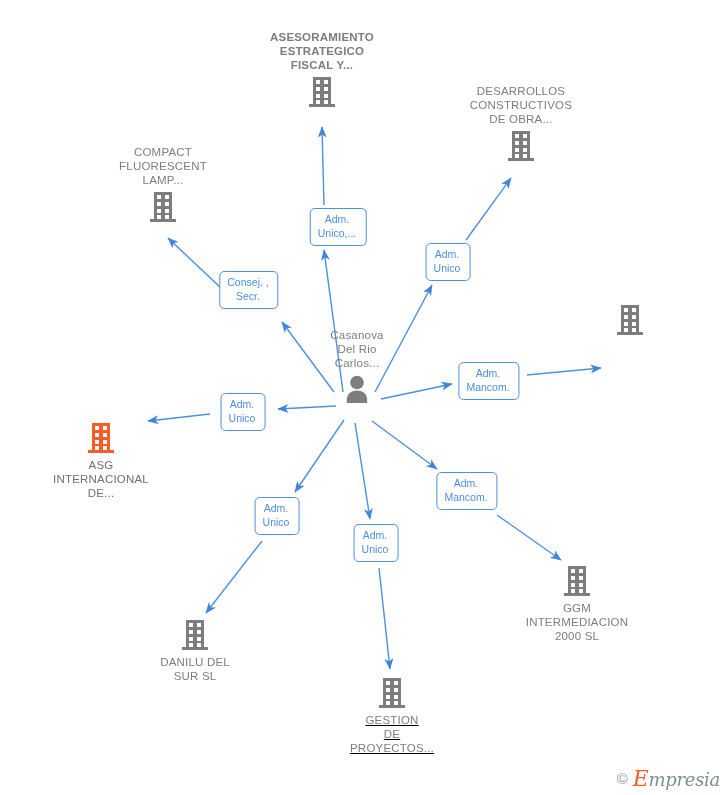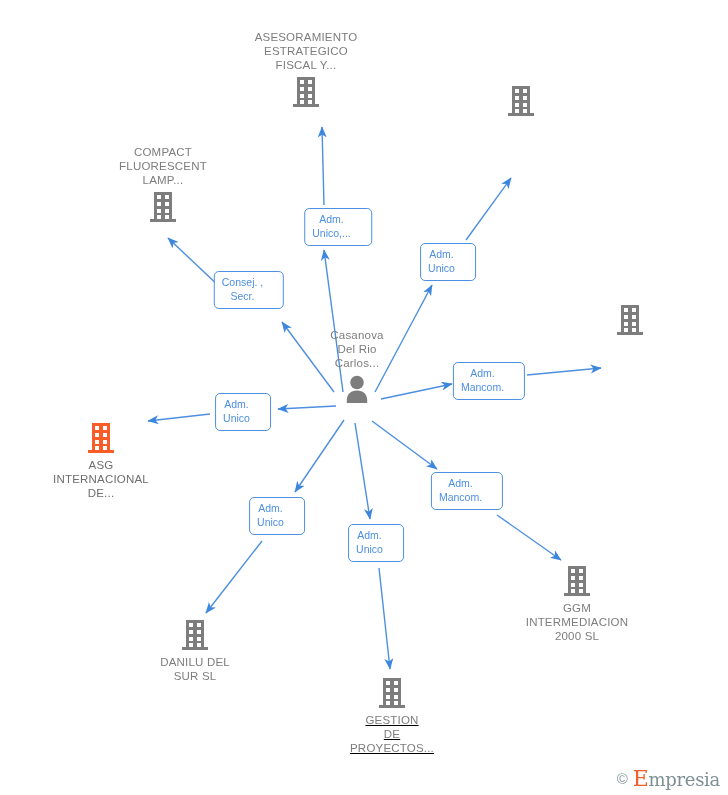--- a/index.html
+++ b/index.html
@@ -51,40 +51,41 @@
   .edge-label {
     position: absolute;
     z-index: 4;
     border: 1.3px solid #4d8fe0;
     border-radius: 5px;
     background: #ffffff;
     color: #4d8fe0;
     font-size: 10.5px;
     line-height: 13.5px;
     text-align: center;
-    padding: 4px 20px 5px 7px;
+    padding: 4px 9px 5px 7px;
     white-space: pre-line;
     box-sizing: border-box;
     transform: translate(-50%, -50%);
   }
   #watermark {
     position: absolute;
     right: 8px;
     bottom: 4px;
     z-index: 6;
     display: flex;
     align-items: center;
     gap: 5px;
   }
   .wm-c {
     font-size: 15px;
     color: #8a9aa0;
   }
   .wm-text {
     font-family: "DejaVu Serif", serif;
+    font-style: italic;
     font-size: 18px;
     color: #7d8f96;
     letter-spacing: -0.3px;
   }
   .wm-text .wm-e {
     color: #f0622b;
     font-size: 22px;
   }
 </style>
 </head>
@@ -129,39 +130,42 @@
   <div class="node label-above" style="left:357px; top:328px;">
     <div class="node-label">Casanova
 Del Rio
 Carlos...</div>
     <svg class="node-icon" width="34" height="34" viewBox="0 0 34 34">
       <circle cx="17" cy="9.5" r="6.8" fill="#7d7d7d"></circle>
       <path d="M17 17.5c-6.3 0-10.2 4.2-10.2 9.3v3.2h20.4v-3.2c0-5.1-3.9-9.3-10.2-9.3z" fill="#7d7d7d"></path>
     </svg>
   </div>
 
-  <div class="node label-above" style="left:306px; top:30px;">
+  <div class="node label-above" style="left:322px; top:30px;font-weight:bold;">
     <div class="node-label">ASESORAMIENTO
 ESTRATEGICO
 FISCAL Y...</div>
     <svg class="node-icon" width="32" height="34" viewBox="0 0 32 34">
       <rect x="7" y="2" width="18" height="27" fill="#7d7d7d"></rect>
       <rect x="3" y="29" width="26" height="3" fill="#7d7d7d"></rect>
       <rect x="10" y="5" width="4" height="4" fill="#ffffff"></rect>
       <rect x="18" y="5" width="4" height="4" fill="#ffffff"></rect>
       <rect x="10" y="12" width="4" height="4" fill="#ffffff"></rect>
       <rect x="18" y="12" width="4" height="4" fill="#ffffff"></rect>
       <rect x="10" y="19" width="4" height="4" fill="#ffffff"></rect>
       <rect x="18" y="19" width="4" height="4" fill="#ffffff"></rect>
       <rect x="10" y="25" width="4" height="4" fill="#ffffff"></rect>
       <rect x="18" y="25" width="4" height="4" fill="#ffffff"></rect>
     </svg>
   </div>
 
   <div class="node label-above" style="left:521px; top:84px;">
+    <div class="node-label">DESARROLLOS
+CONSTRUCTIVOS
+DE OBRA...</div>
     <svg class="node-icon" width="32" height="34" viewBox="0 0 32 34">
       <rect x="7" y="2" width="18" height="27" fill="#7d7d7d"></rect>
       <rect x="3" y="29" width="26" height="3" fill="#7d7d7d"></rect>
       <rect x="10" y="5" width="4" height="4" fill="#ffffff"></rect>
       <rect x="18" y="5" width="4" height="4" fill="#ffffff"></rect>
       <rect x="10" y="12" width="4" height="4" fill="#ffffff"></rect>
       <rect x="18" y="12" width="4" height="4" fill="#ffffff"></rect>
       <rect x="10" y="19" width="4" height="4" fill="#ffffff"></rect>
       <rect x="18" y="19" width="4" height="4" fill="#ffffff"></rect>
       <rect x="10" y="25" width="4" height="4" fill="#ffffff"></rect>

